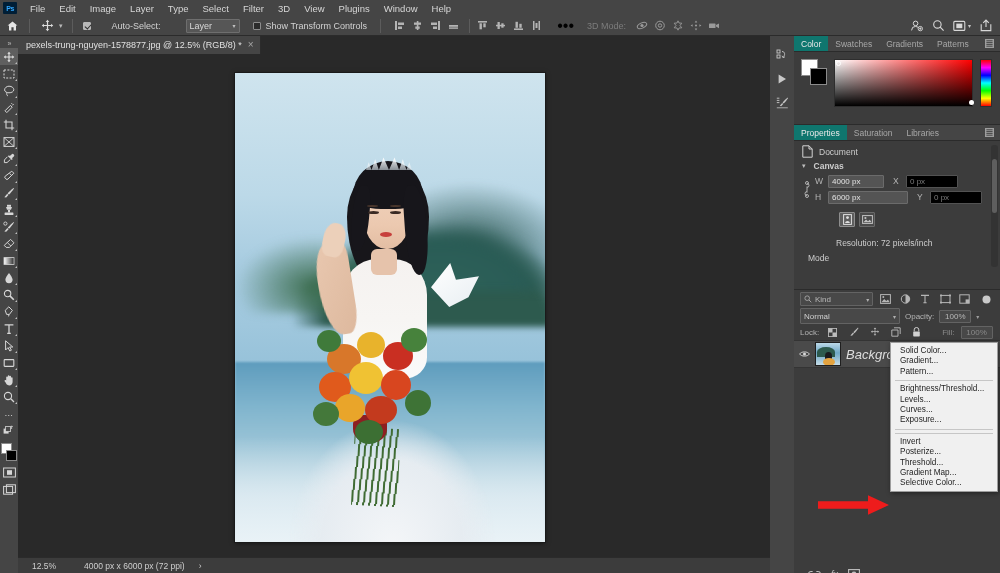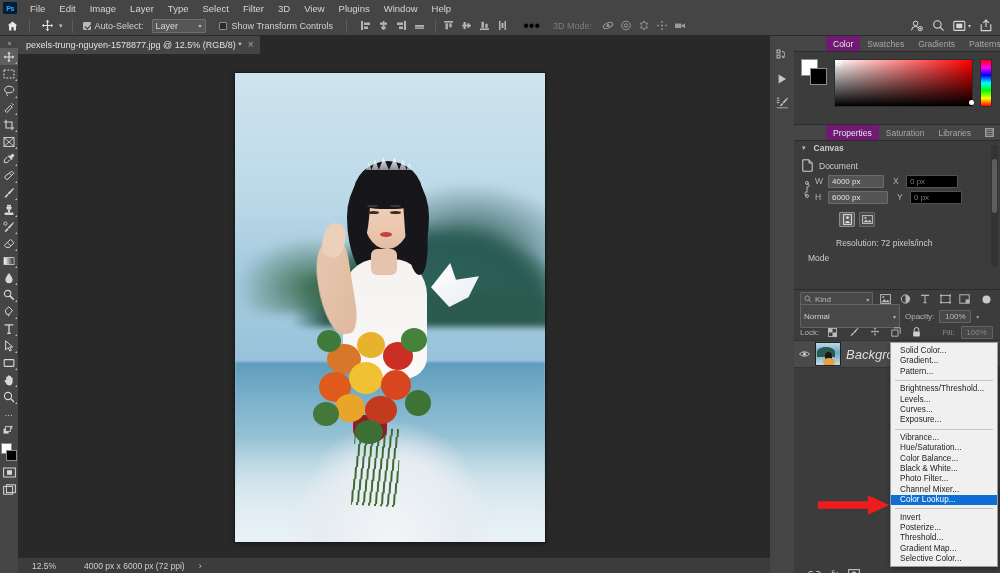--- a/index.html
+++ b/index.html
@@ -221,21 +221,21 @@
   .rightdock { position: absolute; top: 36px; left: 794px; width: 206px; height: 537px; background: #3c3c3c; }
   .panel { background: #3c3c3c; }
   .ptabs {
     height: 16px; background: #454545; display: flex; align-items: stretch;
     border-bottom: 1px solid #2b2b2b;
   }
   .ptab {
     font-size: 8.5px; color: #a8a8a8; padding: 0 7px;
     display: flex; align-items: center; white-space: nowrap;
   }
-  .ptab.active { background: #701a75; color: #e8e8e8; margin-left: 32px; }
+  .ptab.active { background: #0f766e; color: #e8e8e8; }
   .pmenu { margin-left: auto; padding: 0 6px; display: flex; align-items: center; }
 
   .colorbody { height: 72px; position: relative; padding: 7px 8px 0 7px; display: flex; gap: 7px; }
   .fgbgwrap { position: relative; width: 26px; height: 26px; flex: 0 0 26px; }
   .fgbgwrap .f { position: absolute; left: 0; top: 0; width: 17px; height: 17px; background: #fff; border: 1px solid #8c8c8c; }
   .fgbgwrap .b { position: absolute; left: 9px; top: 9px; width: 17px; height: 17px; background: #000; border: 1px solid #8c8c8c; }
   .ramp {
     flex: 1; height: 48px; position: relative;
     background:
       linear-gradient(to bottom, rgba(0,0,0,0) 0%, #000 100%),
@@ -273,21 +273,21 @@
   }
   .pscroll i { position: absolute; left: 1px; top: 14px; width: 5px; height: 54px; background: #5e5e5e; border-radius: 3px; display: block; }
   .filterrow { height: 18px; display: flex; align-items: center; padding: 0 6px; gap: 5px; }
   .kindbox {
     width: 74px; height: 14px; background: #484848; border: 1px solid #636363; border-radius: 1px;
     display: flex; align-items: center; padding: 0 3px; gap: 3px;
   }
   .kindbox .k { font-size: 8px; color: #b9b9b9; }
   .blendrow { height: 16px; display: flex; align-items: center; padding: 0 6px; gap: 5px; }
   .blendbox {
-    width: 100px; height: 24px; background: #484848; border: 1px solid #636363;
+    width: 100px; height: 16px; background: #484848; border: 1px solid #636363;
     display: flex; align-items: center; justify-content: space-between; padding: 0 3px;
     font-size: 8px; color: #cfcfcf; border-radius: 1px;
   }
   .opacityfield {
     width: 32px; height: 13px; background: #484848; border: 1px solid #636363;
     display: flex; align-items: center; justify-content: center; font-size: 8px; color: #b8b8b8;
     border-radius: 1px;
   }
   .lockrow { height: 16px; display: flex; align-items: center; padding: 0 6px; gap: 6px; }
   .layerrow {
@@ -354,21 +354,21 @@
         </svg>
     </div>
     <div class="vsep"></div>
     <div class="opt-tool">
       <svg width="13" height="13" viewBox="0 0 13 13">
           <path d="M6.5 0.8 L8.3 2.9 H7.1 V5.9 H10.1 V4.7 L12.2 6.5 L10.1 8.3 V7.1 H7.1 V10.1 H8.3 L6.5 12.2 L4.7 10.1 H5.9 V7.1 H2.9 V8.3 L0.8 6.5 L2.9 4.7 V5.9 H5.9 V2.9 H4.7 Z" fill="#dcdcdc"></path>
         </svg>
       <span style="color:#b9b9b9;font-size:7px;margin-left:3px;">▾</span>
     </div>
     <div class="vsep"></div>
-    <div style="display:flex;align-items:center;gap:4px;padding:0 5px;">
+    <div style="display:flex;align-items:center;gap:21px;padding:0 5px;">
       <span class="chk on"></span>
       <span class="opt-label">Auto-Select:</span>
       <div class="dd" style="width:54px;margin-left:4px;">
         <span>Layer</span>
         <span style="font-size:6px;color:#c0c0c0;">▾</span>
       </div>
     </div>
     <div style="display:flex;align-items:center;gap:5px;padding:0 8px;">
       <span class="chk"></span>
       <span class="opt-label">Show Transform Controls</span>
@@ -771,54 +771,54 @@
         <div class="ptab">Libraries</div>
         <div class="pmenu">
           <svg width="9" height="9" viewBox="0 0 9 9">
               <rect x="0" y="0" width="9" height="9" fill="#9e9e9e"></rect>
               <path d="M1.4 1.8 H7.6 M1.4 3.6 H7.6 M1.4 5.4 H7.6 M1.4 7.2 H7.6" stroke="#3c3c3c" stroke-width="0.9"></path>
             </svg>
         </div>
       </div>
       <div class="propbody">
 
-        <div class="prow" style="height:14px;">
-          <span class="chev">▾</span>
-          <span class="ptext" style="font-weight:bold;">Canvas</span>
-        </div>
-
         <div class="prow" style="height:18px;padding-top:3px;">
           <span class="doc-ico">
             <svg width="11" height="13" viewBox="0 0 11 13">
                 <path d="M0.8 0.8 H7 L10.2 4 V12.2 H0.8 Z" fill="none" stroke="#d2d2d2" stroke-width="1"></path>
                 <path d="M7 0.8 V4 H10.2" fill="none" stroke="#d2d2d2" stroke-width="1"></path>
               </svg>
           </span>
           <span class="ptext">Document</span>
+        </div>
+
+        <div class="prow" style="height:14px;">
+          <span class="chev">▾</span>
+          <span class="ptext" style="font-weight:bold;">Canvas</span>
         </div>
 
         <div style="display:flex;align-items:center;padding-left:8px;gap:3px;">
           <span class="linkico" style="height:32px;">
             <svg width="8" height="17" viewBox="0 0 8 17">
                 <path d="M4 2.4 a2 2 0 0 1 0 4 M4 10.6 a2 2 0 0 0 0 4" fill="none" stroke="#b0b0b0" stroke-width="1"></path>
                 <path d="M4 5.4 V11.6" stroke="#b0b0b0" stroke-width="1"></path>
                 <circle cx="4" cy="2" r="1.5" fill="none" stroke="#b0b0b0" stroke-width="1"></circle>
                 <circle cx="4" cy="15" r="1.5" fill="none" stroke="#b0b0b0" stroke-width="1"></circle>
               </svg>
           </span>
           <div style="display:flex;flex-direction:column;gap:3px;">
             <div style="display:flex;align-items:center;gap:4px;">
               <span class="ptext lbl" style="width:9px;">W</span>
               <span class="field" style="width:56px;">4000 px</span>
               <span class="ptext lbl" style="width:9px;margin-left:5px;">X</span>
               <span class="field empty" style="width:52px;">0 px</span>
             </div>
             <div style="display:flex;align-items:center;gap:4px;">
               <span class="ptext lbl" style="width:9px;">H</span>
-              <span class="field" style="width:60px;">6000 px</span>
+              <span class="field" style="width:80px;">6000 px</span>
               <span class="ptext lbl" style="width:9px;margin-left:5px;">Y</span>
               <span class="field empty" style="width:52px;">0 px</span>
             </div>
           </div>
         </div>
 
         <div style="display:flex;gap:4px;padding-left:45px;margin-top:7px;">
           <div class="orientbtn on">
             <svg width="9" height="11" viewBox="0 0 9 11">
                 <rect x="0.6" y="0.6" width="7.8" height="9.8" fill="none" stroke="#e0e0e0" stroke-width="1"></rect>
@@ -991,29 +991,20 @@
       <div class="ctxitem">Pattern...</div>
     </div>
     <div class="ctxsep"></div>
     <div>
       <div class="ctxitem">Brightness/Threshold...</div>
       <div class="ctxitem">Levels...</div>
       <div class="ctxitem">Curves...</div>
       <div class="ctxitem">Exposure...</div>
     </div>
     <div class="ctxsep"></div>
-    <div>
-      <div class="ctxitem">Vibrance...</div>
-      <div class="ctxitem">Hue/Saturation...</div>
-      <div class="ctxitem">Color Balance...</div>
-      <div class="ctxitem">Black &amp; White...</div>
-      <div class="ctxitem">Photo Filter...</div>
-      <div class="ctxitem">Channel Mixer...</div>
-      <div class="ctxitem hl">Color Lookup...</div>
-    </div>
     <div class="ctxsep"></div>
     <div>
       <div class="ctxitem">Invert</div>
       <div class="ctxitem">Posterize...</div>
       <div class="ctxitem">Threshold...</div>
       <div class="ctxitem">Gradient Map...</div>
       <div class="ctxitem">Selective Color...</div>
     </div>
   </div>
 

